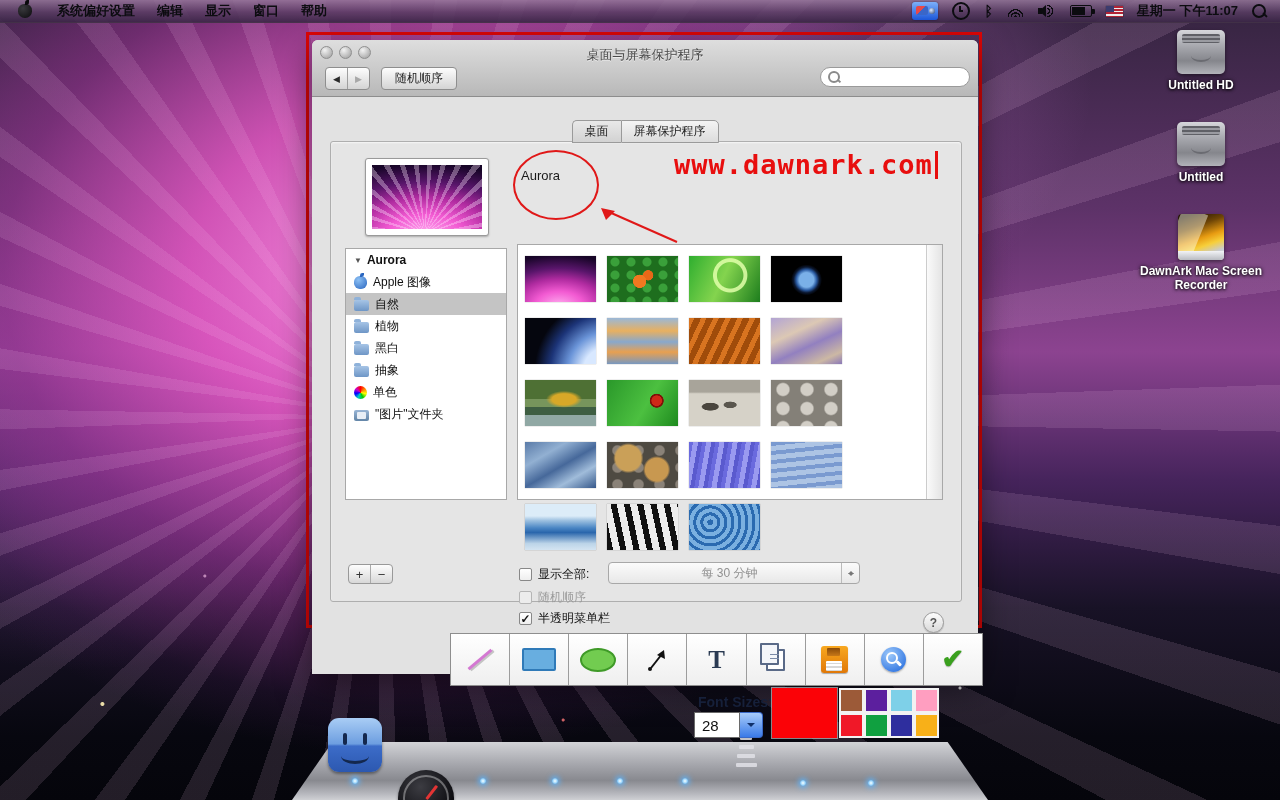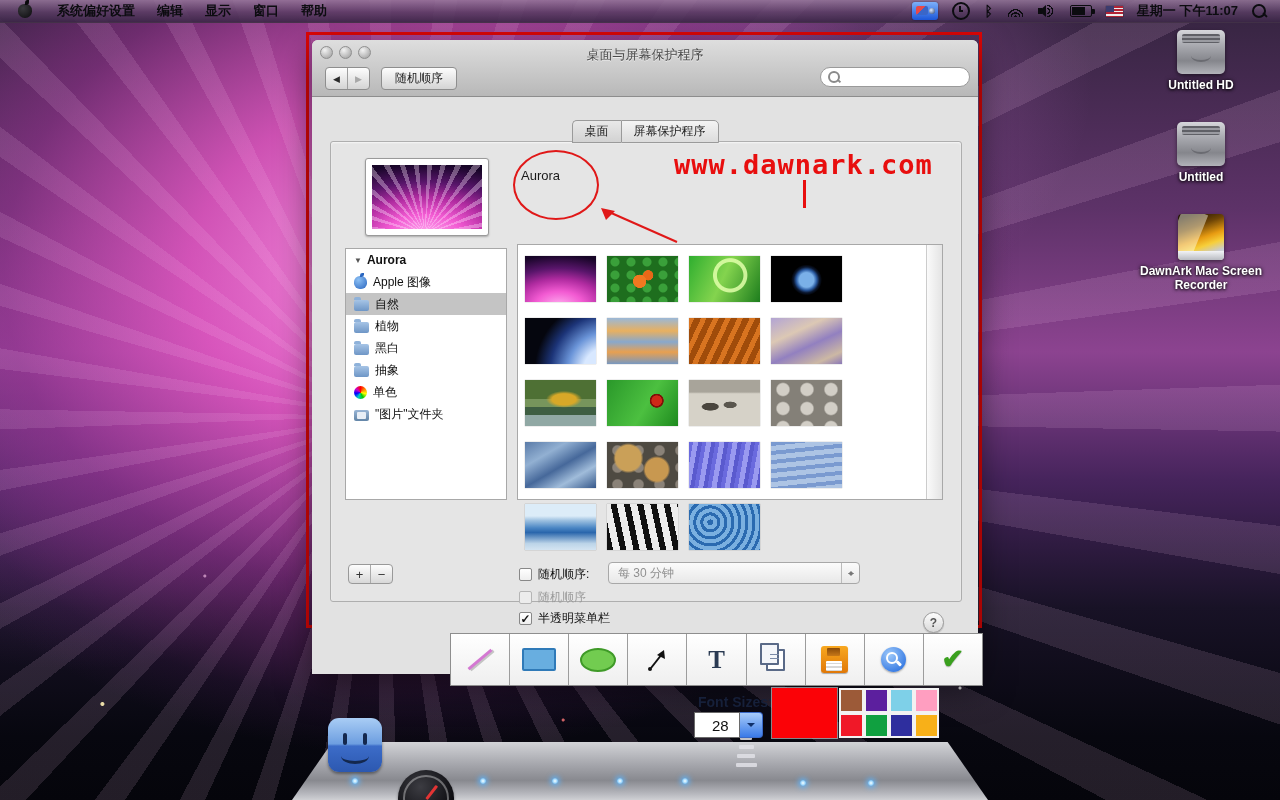--- a/index.html
+++ b/index.html
@@ -77,35 +77,35 @@
   .navbtns{position:absolute;left:13px;top:27px;display:flex;height:21px;border:1px solid #8e8e8e;border-radius:4px;overflow:hidden;background:linear-gradient(180deg,#fdfdfd,#d4d4d4);}
   .navbtn{width:21px;display:flex;align-items:center;justify-content:center;font-size:9px;}
   .navbtn.back{border-right:1px solid #9e9e9e;color:#2a2a2a;}
   .navbtn.fwd{color:#a8a8a8;}
   .showall{position:absolute;left:69px;top:27px;height:21px;padding:0 13px;border:1px solid #8e8e8e;border-radius:4px;background:linear-gradient(180deg,#fdfdfd,#d4d4d4);display:flex;align-items:center;font-size:12px;color:#222;}
   .searchfield{position:absolute;right:8px;top:27px;width:150px;height:20px;border-radius:11px;background:#fff;border:1px solid #9a9a9a;display:flex;align-items:center;padding-left:7px;box-sizing:border-box;}
   .mag{width:8px;height:8px;border:2px solid #8a8a8a;border-radius:50%;position:relative;flex:none;}
   .mag::after{content:"";position:absolute;left:7px;top:7px;width:4px;height:2px;background:#8a8a8a;transform:rotate(45deg);}
   .searchfield input{border:none;outline:none;background:transparent;width:110px;font-size:12px;margin-left:4px;}
 
-  .wcontent{position:absolute;left:0;top:57px;right:0;bottom:0;background:#e2e2e2;}
+  .wcontent{position:absolute;left:0;top:57px;right:0;bottom:0;background:#e2e2e2;text-align:center;}
   .tabs{position:absolute;left:0;right:0;top:23px;display:flex;justify-content:center;z-index:3;}
   .tab{height:21px;padding:0 12px;border:1px solid #9a9a9a;background:linear-gradient(180deg,#f4f4f4,#dcdcdc);display:flex;align-items:center;font-size:12px;color:#222;}
   .tab.sel{background:linear-gradient(180deg,#e9e9e9,#d2d2d2);}
   .tab:first-child{border-radius:5px 0 0 0;border-right:none;}
   .tab:last-child{border-radius:0 5px 0 0;}
   .panel{position:absolute;left:18px;top:44px;width:630px;height:459px;border:1px solid #aeaeae;border-radius:3px;background:#e5e5e5;box-shadow:inset 0 1px 2px rgba(255,255,255,.7);}
 
   .preview-well{position:absolute;left:53px;top:61px;width:122px;height:76px;background:#fff;border:1px solid #9a9a9a;border-radius:3px;box-shadow:0 1px 2px rgba(0,0,0,.25);}
   .aurora-img{position:absolute;inset:6px;background:radial-gradient(ellipse 130% 120% at 48% 108%,#ffaef0 0%,#f25ad2 26%,#b02ba0 48%,#58156a 68%,#170527 92%),#170527;}
   .aurora-img::before{content:"";position:absolute;inset:0;background:repeating-conic-gradient(from 230deg at 48% 108%,rgba(255,230,255,.35) 0deg 4deg,rgba(255,255,255,0) 4deg 11deg);}
   .wallname{position:absolute;left:209px;top:71px;font-size:13px;color:#1a1a1a;z-index:4;}
   .red-circle{position:absolute;left:201px;top:53px;width:82px;height:66px;border:2px solid #e01818;border-radius:50%;z-index:3;}
   .red-arrow{position:absolute;left:285px;top:105px;z-index:3;}
-  .url-text{position:absolute;left:362px;top:52px;font-family:"DejaVu Sans Mono",monospace;font-weight:bold;font-size:27px;letter-spacing:1px;color:#e80e0e;z-index:4;display:flex;align-items:center;flex-direction:column;}
+  .url-text{position:absolute;left:362px;top:52px;font-family:"DejaVu Sans Mono",monospace;font-weight:bold;font-size:27px;letter-spacing:1px;color:#e80e0e;z-index:4;display:flex;align-items:center;}
   .text-cursor{display:inline-block;width:3px;height:28px;background:#e80e0e;margin-left:2px;}
 
   .sidebar{position:absolute;left:33px;top:151px;width:160px;height:250px;background:#fff;border:1px solid #a8a8a8;overflow:hidden;}
   .srow{height:22px;display:flex;align-items:center;padding-left:8px;font-size:12px;color:#111;position:relative;}
   .srow.indent{}
   .srow.sel{background:#c4c4c4;}
   .srow .lbl{margin-left:6px;white-space:nowrap;}
   .disc{font-size:8px;color:#555;margin-right:5px;}
   .si-apple{width:13px;height:13px;border-radius:45%;background:radial-gradient(circle at 35% 30%,#8cc0f4,#2a66c0);position:relative;flex:none;}
   .si-apple::before{content:"";position:absolute;top:-3px;left:6px;width:4px;height:4px;background:#2a66c0;border-radius:60% 0 60% 0;}
@@ -170,21 +170,21 @@
   .ic-save::before{content:"";position:absolute;left:6px;top:2px;width:13px;height:8px;background:linear-gradient(180deg,#8a4a08,#c87818);border-radius:1px;}
   .ic-save::after{content:"";position:absolute;left:5px;bottom:2px;width:16px;height:10px;background:repeating-linear-gradient(180deg,#fff 0 2px,#d8d8d8 2px 3.5px);border-radius:1px;}
   .ic-zoom{width:25px;height:25px;border-radius:50%;background:radial-gradient(circle at 35% 30%,#9cc8fa,#1a64dc);position:relative;box-shadow:0 1px 2px rgba(0,0,0,.35);}
   .ic-zoom::before{content:"";position:absolute;left:5px;top:5px;width:8px;height:8px;border:2.5px solid #fff;border-radius:50%;}
   .ic-zoom::after{content:"";position:absolute;left:15px;top:15px;width:6px;height:2.5px;background:#fff;transform:rotate(45deg);border-radius:1px;}
   .ic-check{font-size:27px;font-weight:bold;color:#3aa01e;text-shadow:0 1px 1px rgba(0,0,0,.25);line-height:1;}
 
   
   .font-label{position:absolute;left:698px;top:694px;font-size:14px;font-weight:bold;color:#16203a;z-index:21;}
   .font-combo{position:absolute;left:694px;top:712px;display:flex;height:26px;z-index:21;}
-  .font-combo .fval{width:46px;background:#fff;border:1px solid #6a6a6a;box-sizing:border-box;font-size:15px;color:#111;display:flex;align-items:center;padding-left:17px;}
+  .font-combo .fval{width:46px;background:#fff;border:1px solid #6a6a6a;box-sizing:border-box;font-size:15px;color:#111;display:flex;align-items:center;padding-left:7px;}
   .font-combo .fbtn{width:23px;background:linear-gradient(180deg,#a8ccfa,#3a7ae8);border:1px solid #3a6ac8;border-left:none;border-radius:0 4px 4px 0;display:flex;align-items:center;justify-content:center;box-sizing:border-box;}
   .font-combo .fbtn i{border:4px solid transparent;border-top-color:#10306a;margin-top:4px;display:block;width:0;height:0;}
   .cur-color{position:absolute;left:772px;top:688px;width:65px;height:50px;z-index:21;box-shadow:0 0 0 1px rgba(255,255,255,.5);}
   .palette{position:absolute;left:839px;top:688px;display:grid;grid-template-columns:repeat(4,25px);grid-auto-rows:25px;z-index:21;}
   .swatch{border:2px solid #f2f2f2;box-sizing:border-box;}
 
   
   .dock-shelf{position:absolute;left:292px;top:742px;width:696px;height:58px;
     clip-path:polygon(5.8% 0,94.2% 0,100% 100%,0 100%);
     background:linear-gradient(180deg,#d2d3d7 0%,#a4a5ab 40%,#88898f 66%,#b4b5bb 88%,#cfd0d4 100%);z-index:10;}
@@ -345,21 +345,21 @@
         <div class="gscroll"></div>
       </div>
 
       <div class="plusminus">
         <span class="pmbtn">+</span>
         <span class="pmbtn">−</span>
       </div>
 
       <div class="optrow" style="left:207px;top:469px;">
         <span class="cbx"></span>
-        <span>随机顺序:</span>
+        <span>显示全部:</span>
       </div>
       <div class="dropdown">
         <span class="dval">每 30 分钟</span>
         <span class="stepper">
             <i class="up"></i>
             <i class="dn"></i>
           </span>
       </div>
       <div class="optrow" style="left:207px;top:492px;">
         <span class="cbx dis"></span>

